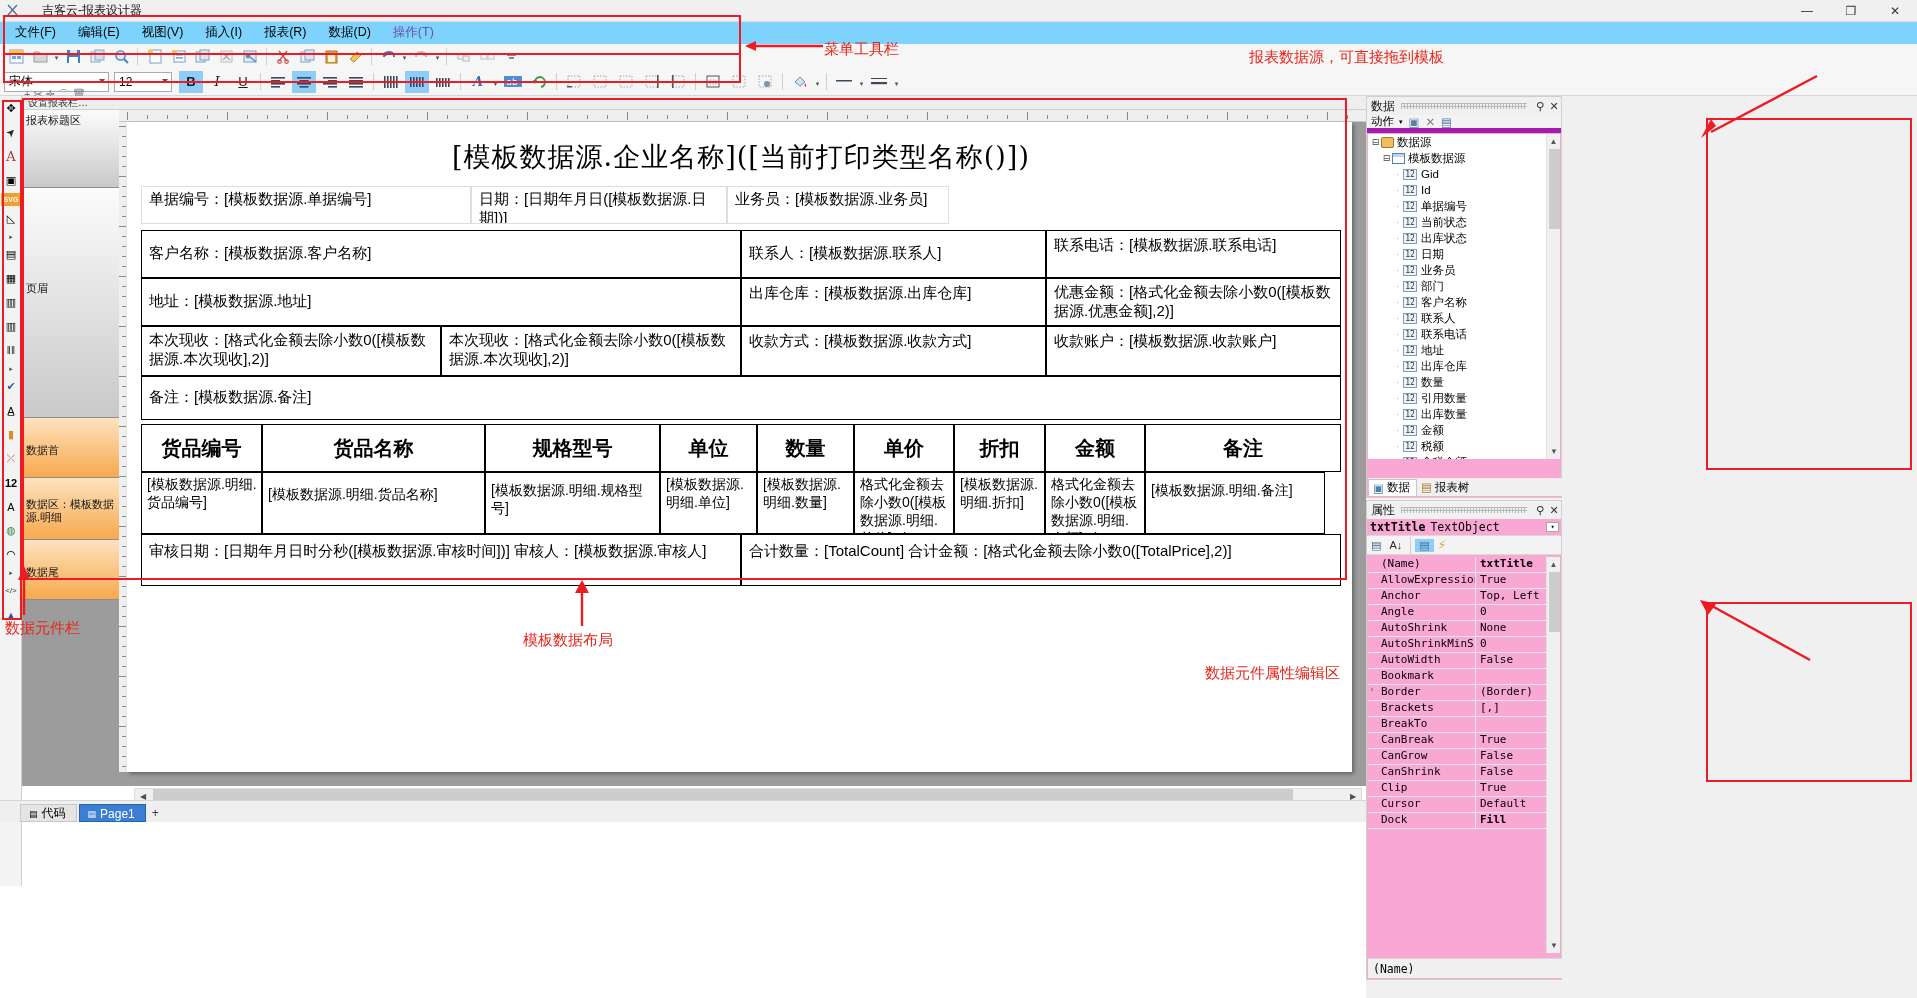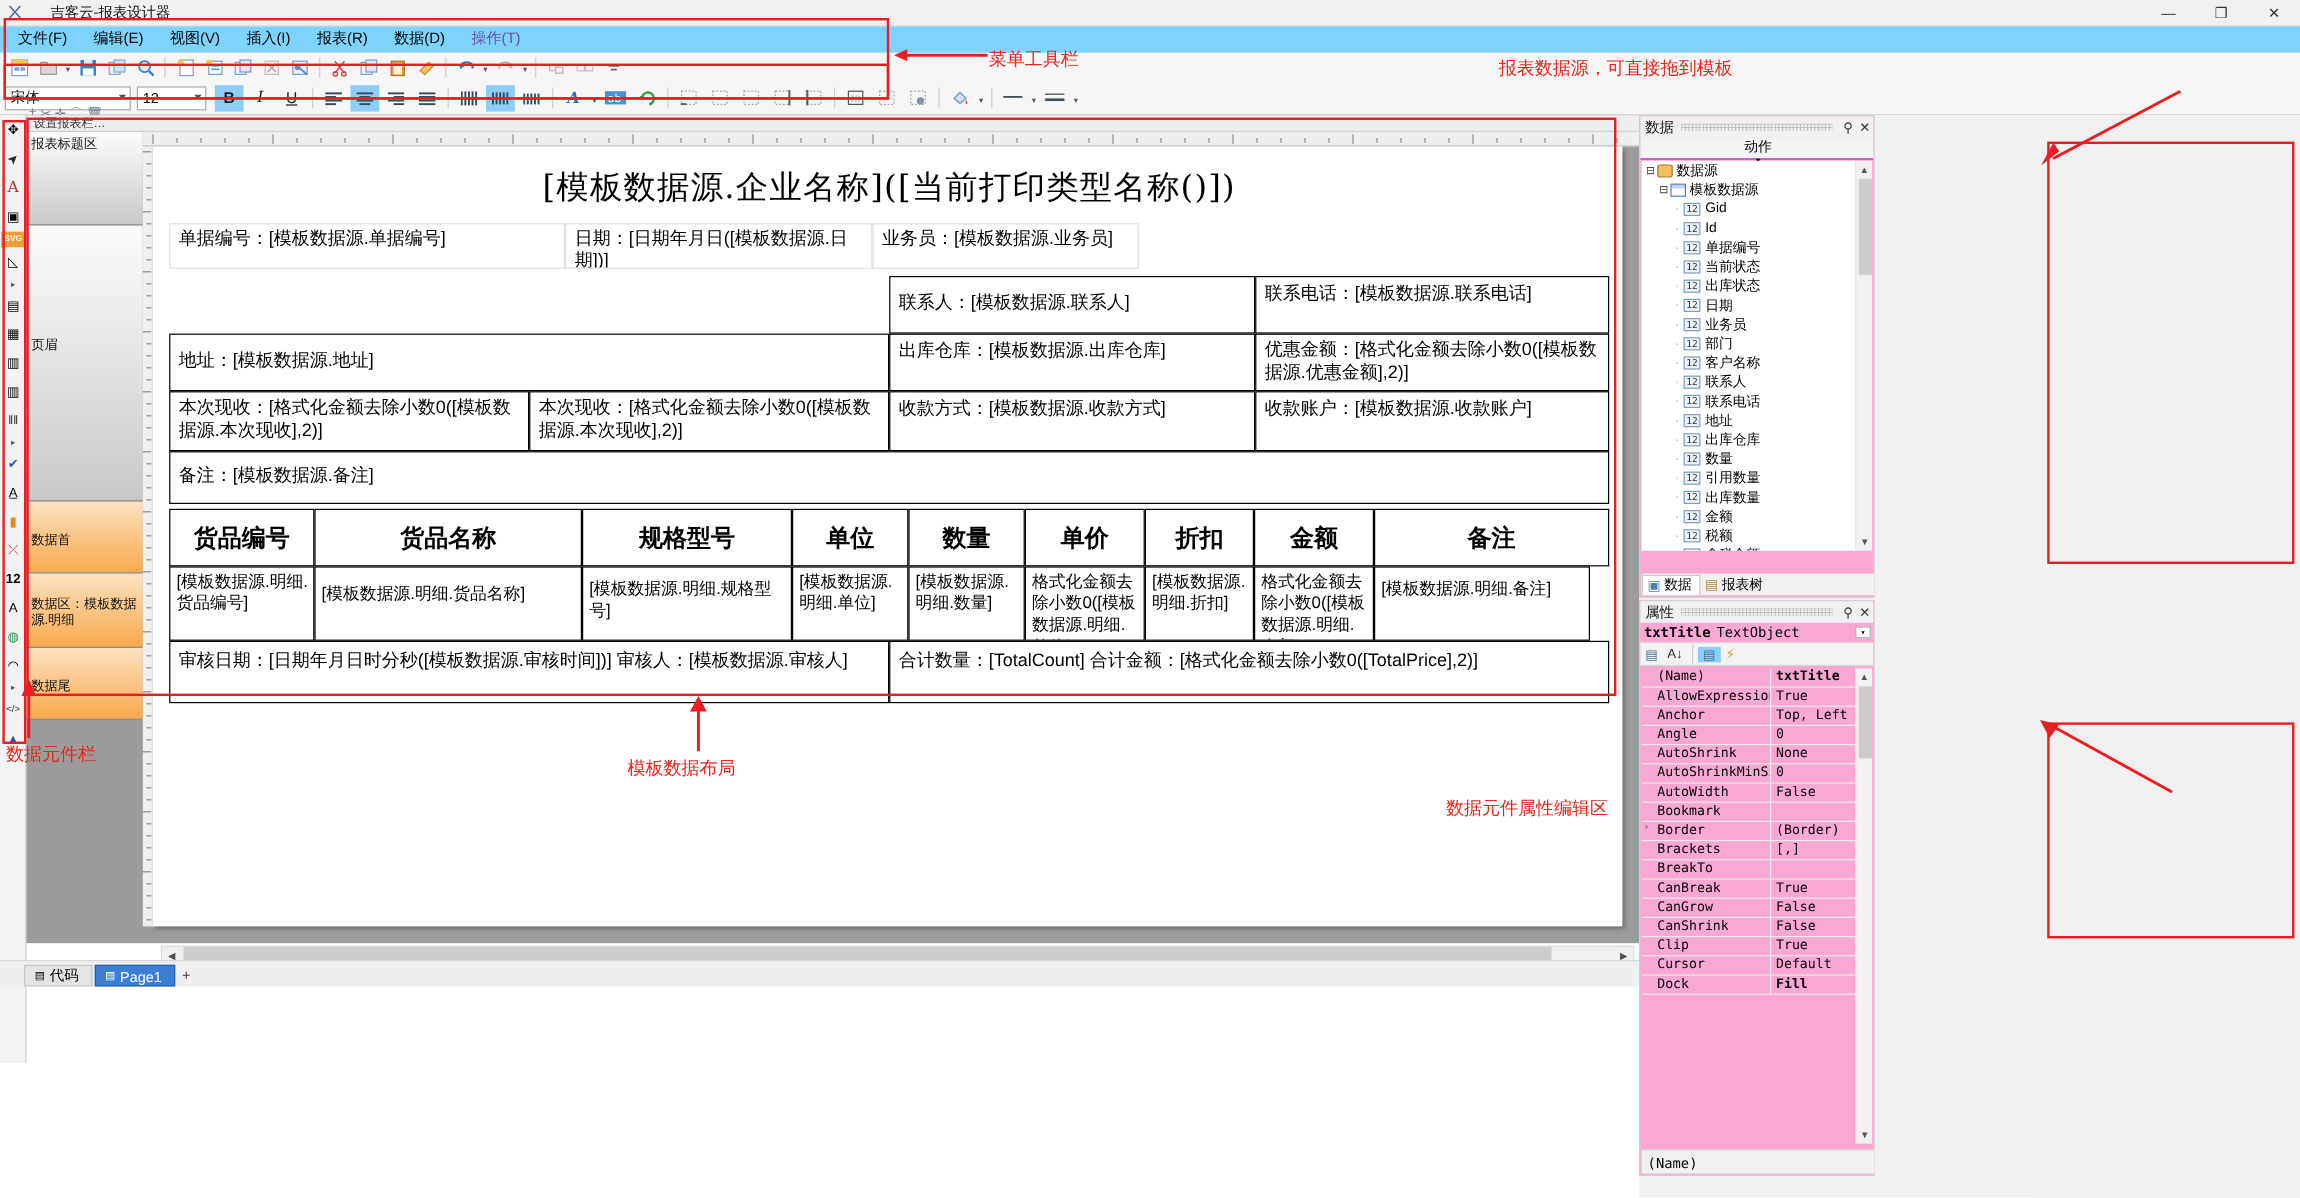--- a/index.html
+++ b/index.html
@@ -113,21 +113,21 @@
   .pnlhdr{ height:18px; background:#f0f0f0; display:flex; align-items:center;
      font-size:12px; color:#111; padding-left:4px; }
   .pnlhdr .grip{ flex:1; height:6px; margin:0 6px;
      background-image:repeating-linear-gradient(to right,#b9b9b9 0 1px,transparent 1px 3px),
                       repeating-linear-gradient(to bottom,#b9b9b9 0 1px,transparent 1px 3px);
      background-size:3px 3px; }
   .pnlhdr .pbtn2{ width:14px; text-align:center; font-size:11px; color:#333;}
 
   #dataPanel{ left:1366px; top:96px; width:196px; height:402px; }
   #dataToolbar{ height:18px; background:#f3f3f3; display:flex; align-items:center;
-     font-size:11.5px; padding-left:2px; border-bottom:1px solid #a21caf;flex-direction:column;}
+     font-size:11.5px; padding-left:2px; border-bottom:5px solid #a21caf;}
   #treeArea{ position:absolute; left:1px; top:37px; width:180px; height:325px;
      overflow:hidden; background:#fff;}
   .tnode{ display:flex; align-items:center; height:16px; font-size:11.5px; color:#000;
      white-space:nowrap; }
   .tnode .exp{ width:11px; text-align:center; font-size:9px; color:#444;}
   .tnode .dots{ width:11px; text-align:center; color:#9a9a9a; font-size:9px;}
   .ico-db{ width:13px;height:11px;border:1px solid #9a7a30;background:#f0c060;
       border-radius:3px/2px; margin-right:3px;}
   .ico-tbl{ width:13px;height:11px;border:1px solid #5a7fb0;background:#fff;
       margin-right:3px; background-image:linear-gradient(#bcd4ee,#bcd4ee);
@@ -694,20 +694,21 @@
 <div class="abs" id="page">
 
   <div class="rpt titleBand">
     <div class="titleTxt">[模板数据源.企业名称]([当前打印类型名称()])</div>
   </div>
 
   <div class="cellthin" style="left:14px;top:64px;width:330px;height:38px;">单据编号：[模板数据源.单据编号]</div>
   <div class="cellthin" style="left:344px;top:64px;width:256px;height:38px;">日期：[日期年月日([模板数据源.日期])]</div>
   <div class="cellthin" style="left:600px;top:64px;width:222px;height:38px;">业务员：[模板数据源.业务员]</div>
 
+  <div class="cellbox" style="left:14px;top:108px;width:600px;height:48px;padding-top:12px;">客户名称：[模板数据源.客户名称]</div>
   <div class="cellbox" style="left:614px;top:108px;width:305px;height:48px;padding-top:12px;">联系人：[模板数据源.联系人]</div>
   <div class="cellbox" style="left:919px;top:108px;width:295px;height:48px;padding-top:4px;">联系电话：[模板数据源.联系电话]</div>
 
   <div class="cellbox" style="left:14px;top:156px;width:600px;height:48px;padding-top:12px;">地址：[模板数据源.地址]</div>
   <div class="cellbox" style="left:614px;top:156px;width:305px;height:48px;padding-top:4px;">出库仓库：[模板数据源.出库仓库]</div>
   <div class="cellbox" style="left:919px;top:156px;width:295px;height:48px;padding-top:-6px;">优惠金额：[格式化金额去除小数0([模板数据源.优惠金额],2)]</div>
 
   <div class="cellbox" style="left:14px;top:204px;width:300px;height:50px;padding-top:-4px;">本次现收：[格式化金额去除小数0([模板数据源.本次现收],2)]</div>
   <div class="cellbox" style="left:314px;top:204px;width:300px;height:50px;padding-top:-4px;">本次现收：[格式化金额去除小数0([模板数据源.本次现收],2)]</div>
   <div class="cellbox" style="left:614px;top:204px;width:305px;height:50px;padding-top:4px;">收款方式：[模板数据源.收款方式]</div>

